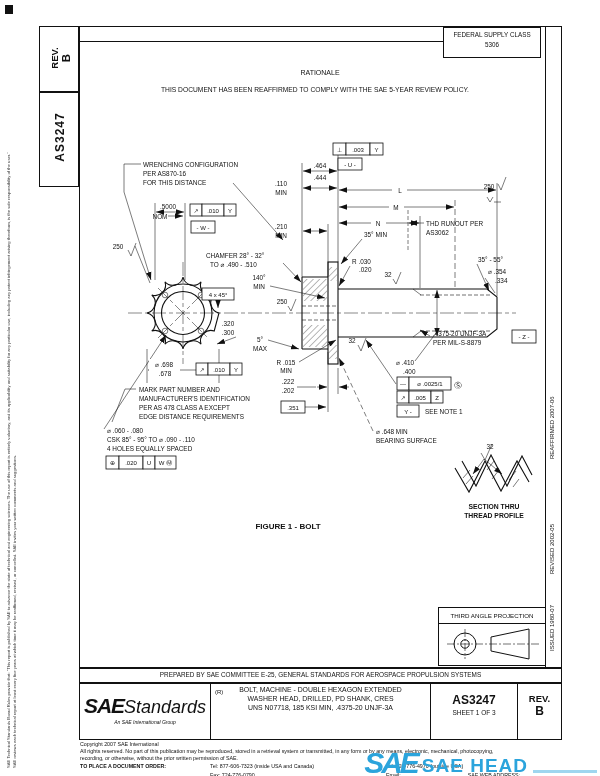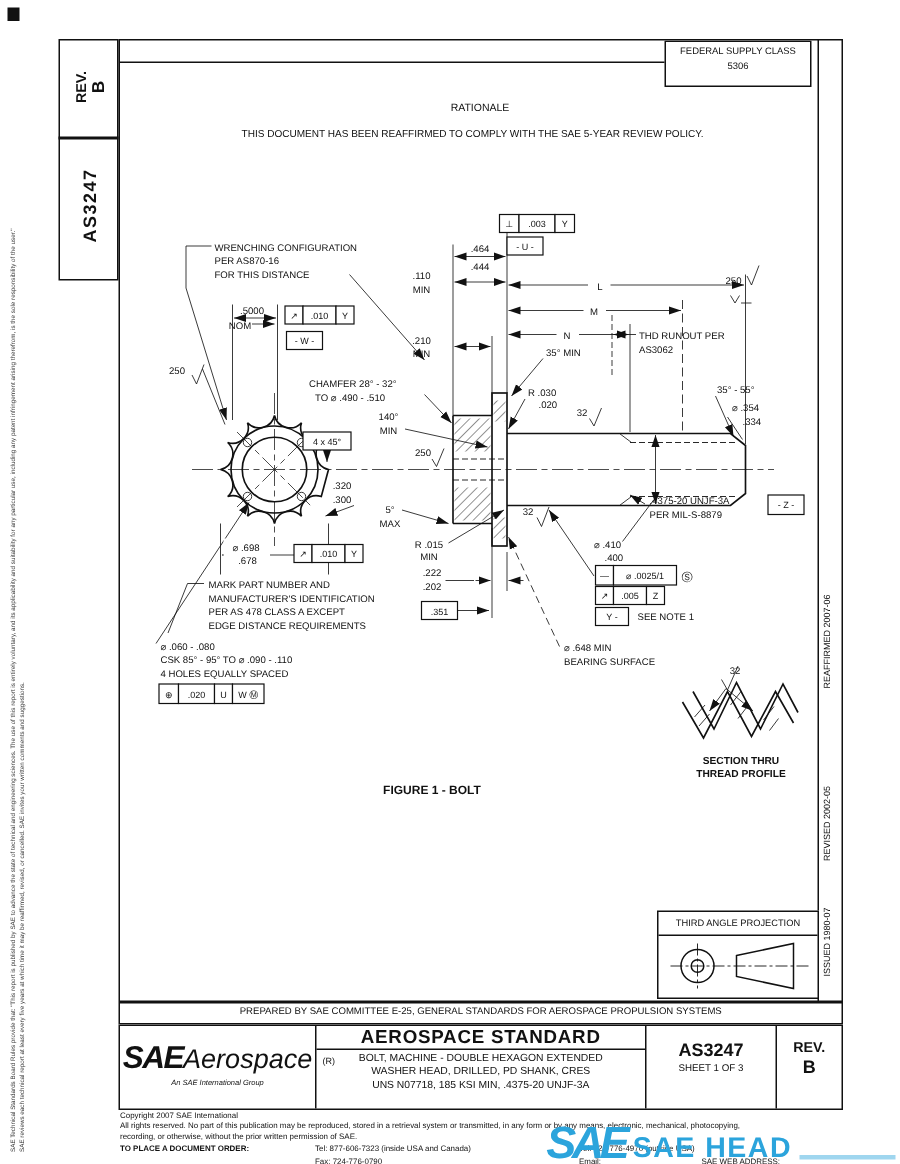--- a/index.html
+++ b/index.html
@@ -357,25 +357,24 @@
     <line x1="26" y1="5" x2="26" y2="35" stroke="#111" stroke-width=".6" stroke-dasharray="8 2 2 2"></line>
     <circle cx="26" cy="20" r="11" fill="none" stroke="#111" stroke-width="1"></circle>
     <circle cx="26" cy="20" r="4.2" fill="none" stroke="#111" stroke-width="1"></circle>
     <path d="M52,13 L90,5 L90,35 L52,27 Z" fill="none" stroke="#111" stroke-width="1"></path>
   </svg>
 </div>
 
 <div class="abs" id="prepared">PREPARED BY SAE COMMITTEE E-25, GENERAL STANDARDS FOR AEROSPACE PROPULSION SYSTEMS</div>
 <div class="abs" id="titleblock">
   <div class="cell" id="logo-cell">
-    <div class="logo-line"><span class="logo-sae">SAE</span><span class="logo-aero">Aerospace</span></div>
+    <div class="logo-line"><span class="logo-sae">SAE</span><span class="logo-aero">Standards</span></div>
     <div class="logo-tag">An SAE International Group</div>
   </div>
   <div class="cell">
-    <div id="std-hd">AEROSPACE STANDARD</div>
     <div id="std-body">
       <span id="rev-mark">(R)</span>
       <div class="desc-line">BOLT, MACHINE - DOUBLE HEXAGON EXTENDED</div>
       <div class="desc-line">WASHER HEAD, DRILLED, PD SHANK, CRES</div>
       <div class="desc-line">UNS N07718, 185 KSI MIN, .4375-20 UNJF-3A</div>
     </div>
   </div>
   <div class="cell" id="as-cell">
     <div id="as-num">AS3247</div>
     <div id="as-sheet">SHEET 1 OF 3</div>

